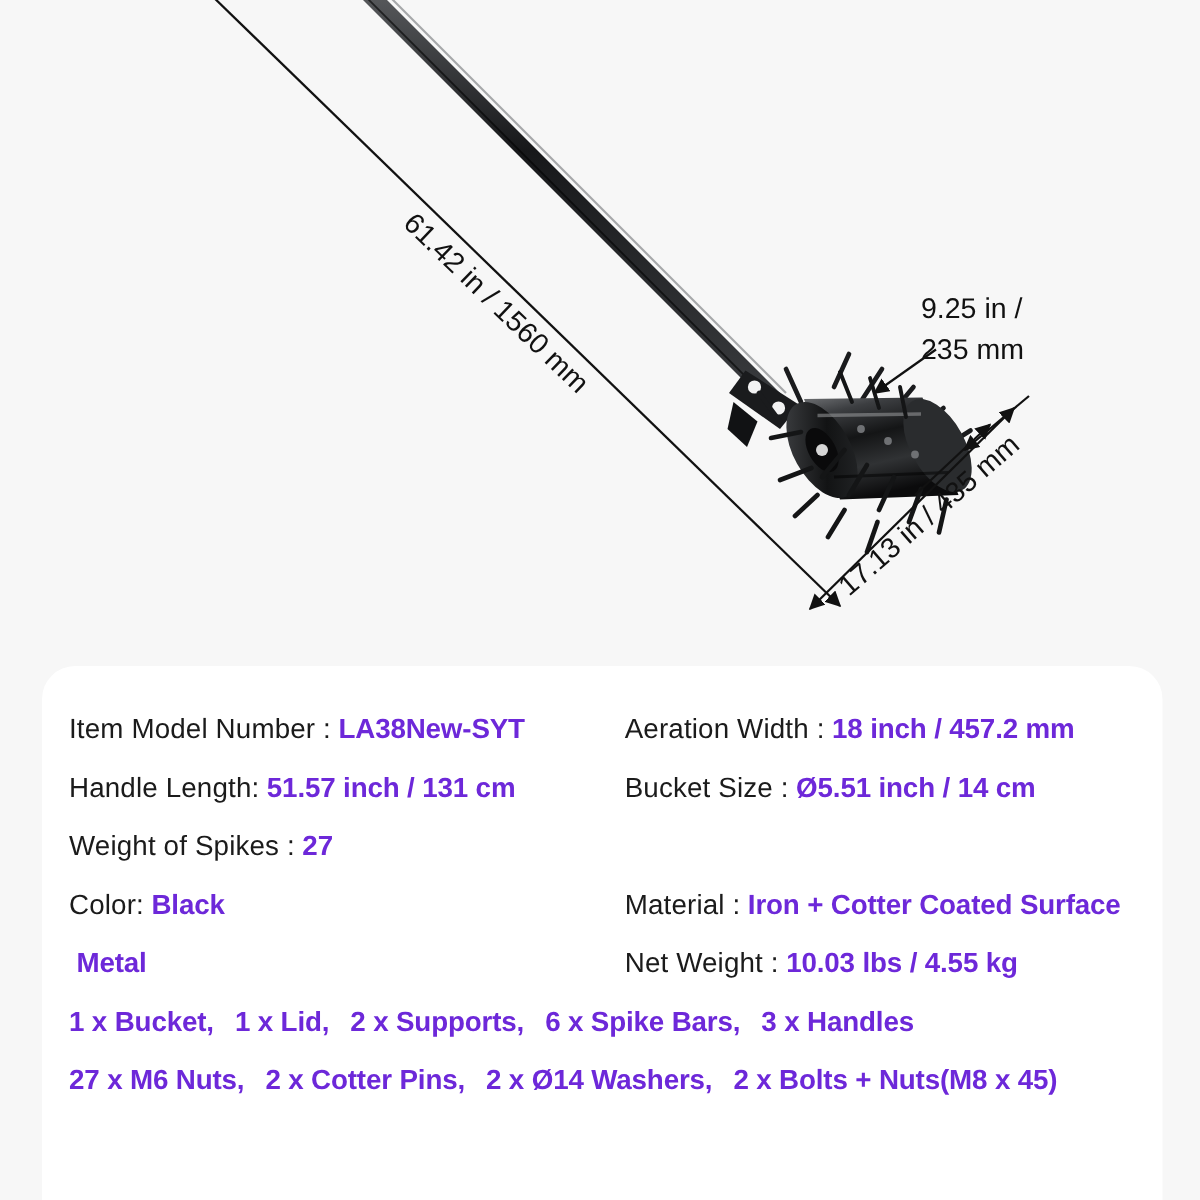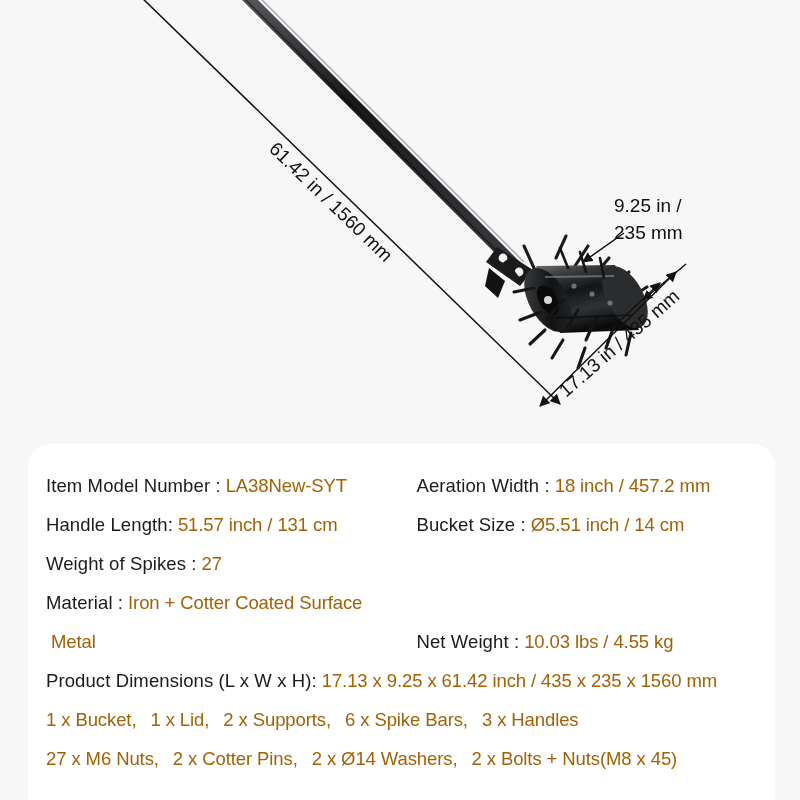--- a/index.html
+++ b/index.html
@@ -60,23 +60,23 @@
   .spec-cell.left  { width: 372px; }
   .spec-cell.right { width: 360px; }
 
   .lbl {
     color: #1b1b1b;
     font-size: 18.5px;
     font-weight: 400;
     letter-spacing: 0.1px;
   }
   .val {
-    color: #a16207;
+    color: #6d28d9;
     font-size: 18.5px;
-    font-weight: 400;
+    font-weight: 700;
     letter-spacing: -0.1px;
     margin-left: 5px;
   }
 
   .spec-row.full { padding-left: 18px; }
   .spec-row.full .spec-cell { width: auto; }
 
   .accessory-line {
     padding-left: 18px;
     height: 39px;
@@ -225,42 +225,40 @@
     </div>
 
     <div class="spec-row">
       <div class="spec-cell right">
         <span class="lbl">Weight of Spikes :</span>
         <span class="val">27</span>
       </div>
     </div>
 
     <div class="spec-row">
+      <div class="spec-cell left">
+        <span class="lbl">Color:</span>
+        <span class="val">Black</span>
+      </div>
       <div class="spec-cell right">
         <span class="lbl">Material :</span>
         <span class="val">Iron + Cotter Coated Surface</span>
       </div>
     </div>
 
     <div class="spec-row">
       <div class="spec-cell left">
         <span class="val">Metal</span>
       </div>
       <div class="spec-cell right">
         <span class="lbl">Net Weight :</span>
         <span class="val">10.03 lbs / 4.55 kg</span>
       </div>
     </div>
 
-    <div class="spec-row full">
-      <div class="spec-cell">
-        <span class="lbl">Product Dimensions (L x W x H):</span>
-        <span class="val">17.13 x 9.25 x 61.42 inch / 435 x 235 x 1560 mm</span>
-      </div>
-    </div>
 
 
     <div class="accessory-line">
       <span class="val">
         <span class="acc-item">1 x Bucket,</span><span class="acc-item">1 x Lid,</span><span class="acc-item">2 x Supports,</span><span class="acc-item">6 x Spike Bars,</span><span class="acc-item">3 x Handles</span>
       </span>
     </div>
 
     <div class="accessory-line">
       <span class="val">

